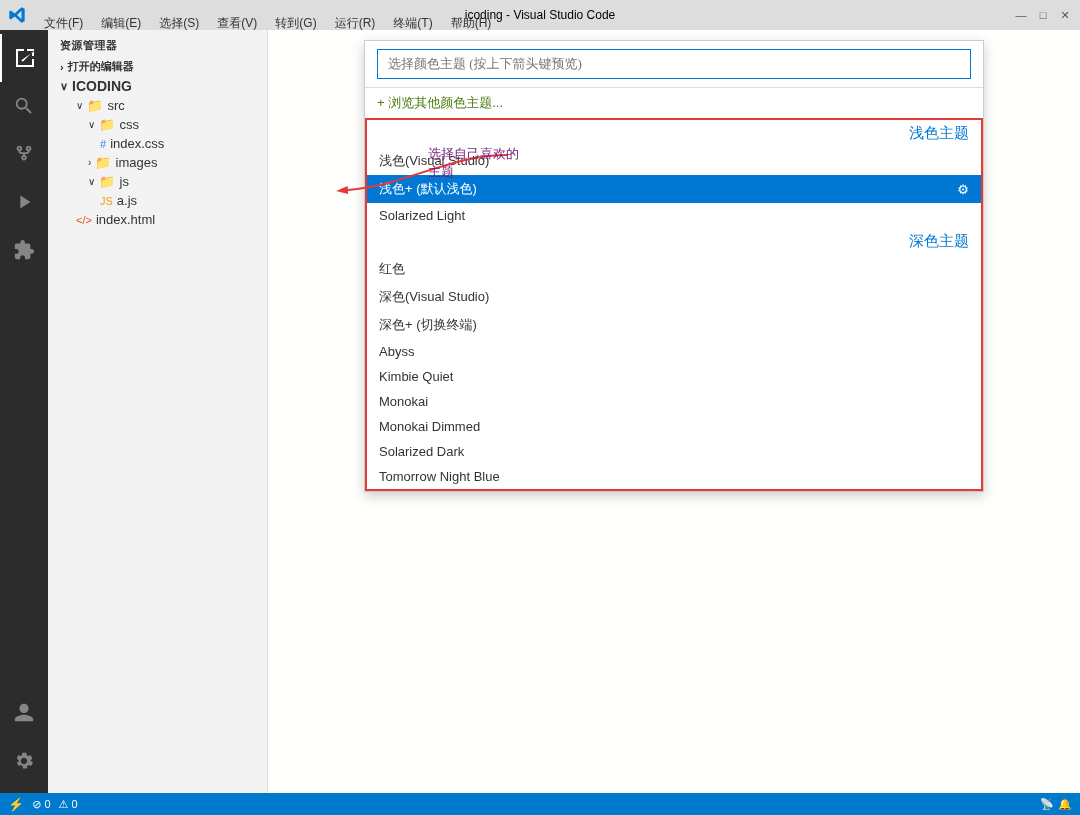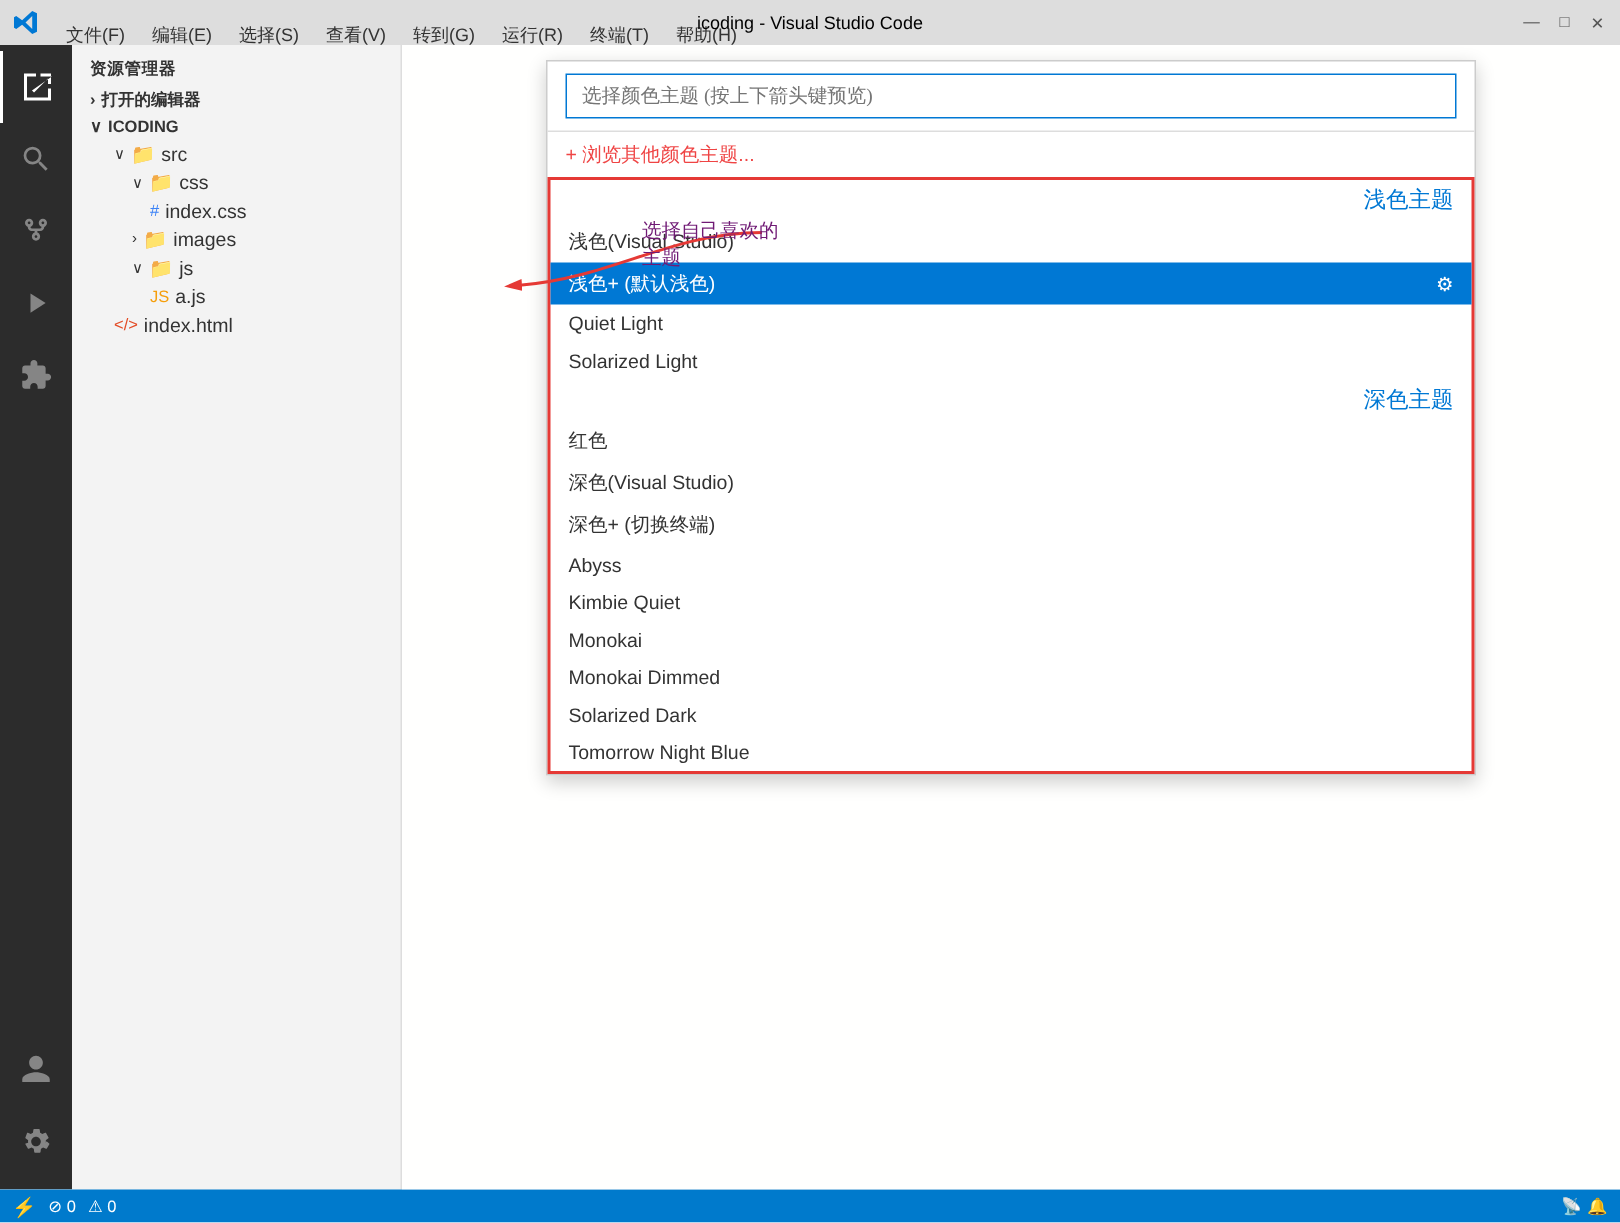--- a/index.html
+++ b/index.html
@@ -178,21 +178,21 @@
       padding: 6px 10px;
       border: 1.5px solid #0078d4;
       outline: none;
       font-size: 13px;
       color: #333;
       background: white;
     }
     #browse-themes {
       padding: 6px 12px;
       font-size: 13px;
-      color: #ef4444;
+      color: #4d7c0f;
       cursor: pointer;
       display: flex;
       align-items: center;
       gap: 4px;
     }
 
     
     #theme-list-wrapper {
       border: 2px solid #e53935;
       margin: 0;
@@ -368,21 +368,21 @@
     <div id="sidebar-header">资源管理器</div>
     <div>
       <div class="section-title">
         <span>›</span>
         <span>打开的编辑器</span>
       </div>
     </div>
     <div>
       <div class="section-title">
         <span>∨</span>
-        <span style="font-weight:bold;font-size:11px;text-transform:uppercase;text-align:center;">ICODING</span>
+        <span style="font-weight:bold;font-size:14px;text-transform:uppercase;text-align:center;">ICODING</span>
       </div>
 
       <div class="tree-item level1">
         <span style="font-size:10px;">∨</span>
         <span style="color:#dcb67a;">📁</span>
         <span>src</span>
       </div>
       <div class="tree-item level2">
         <span style="font-size:10px;">∨</span>
         <span style="color:#dcb67a;">📁</span>
@@ -427,23 +427,20 @@
         <div class="theme-section-label">
           <span></span>
           <span>浅色主题</span>
         </div>
         <div class="theme-item">
           <span>浅色(Visual Studio)</span>
         </div>
         <div class="theme-item selected">
           <span>浅色+ (默认浅色)</span>
           <span>⚙</span>
-        </div>
-        <div class="theme-item">
-          <span>Quiet Light</span>
         </div>
         <div class="theme-item">
           <span>Solarized Light</span>
         </div>
 
         <div class="theme-section-label">
           <span></span>
           <span>深色主题</span>
         </div>
         <div class="theme-item">

